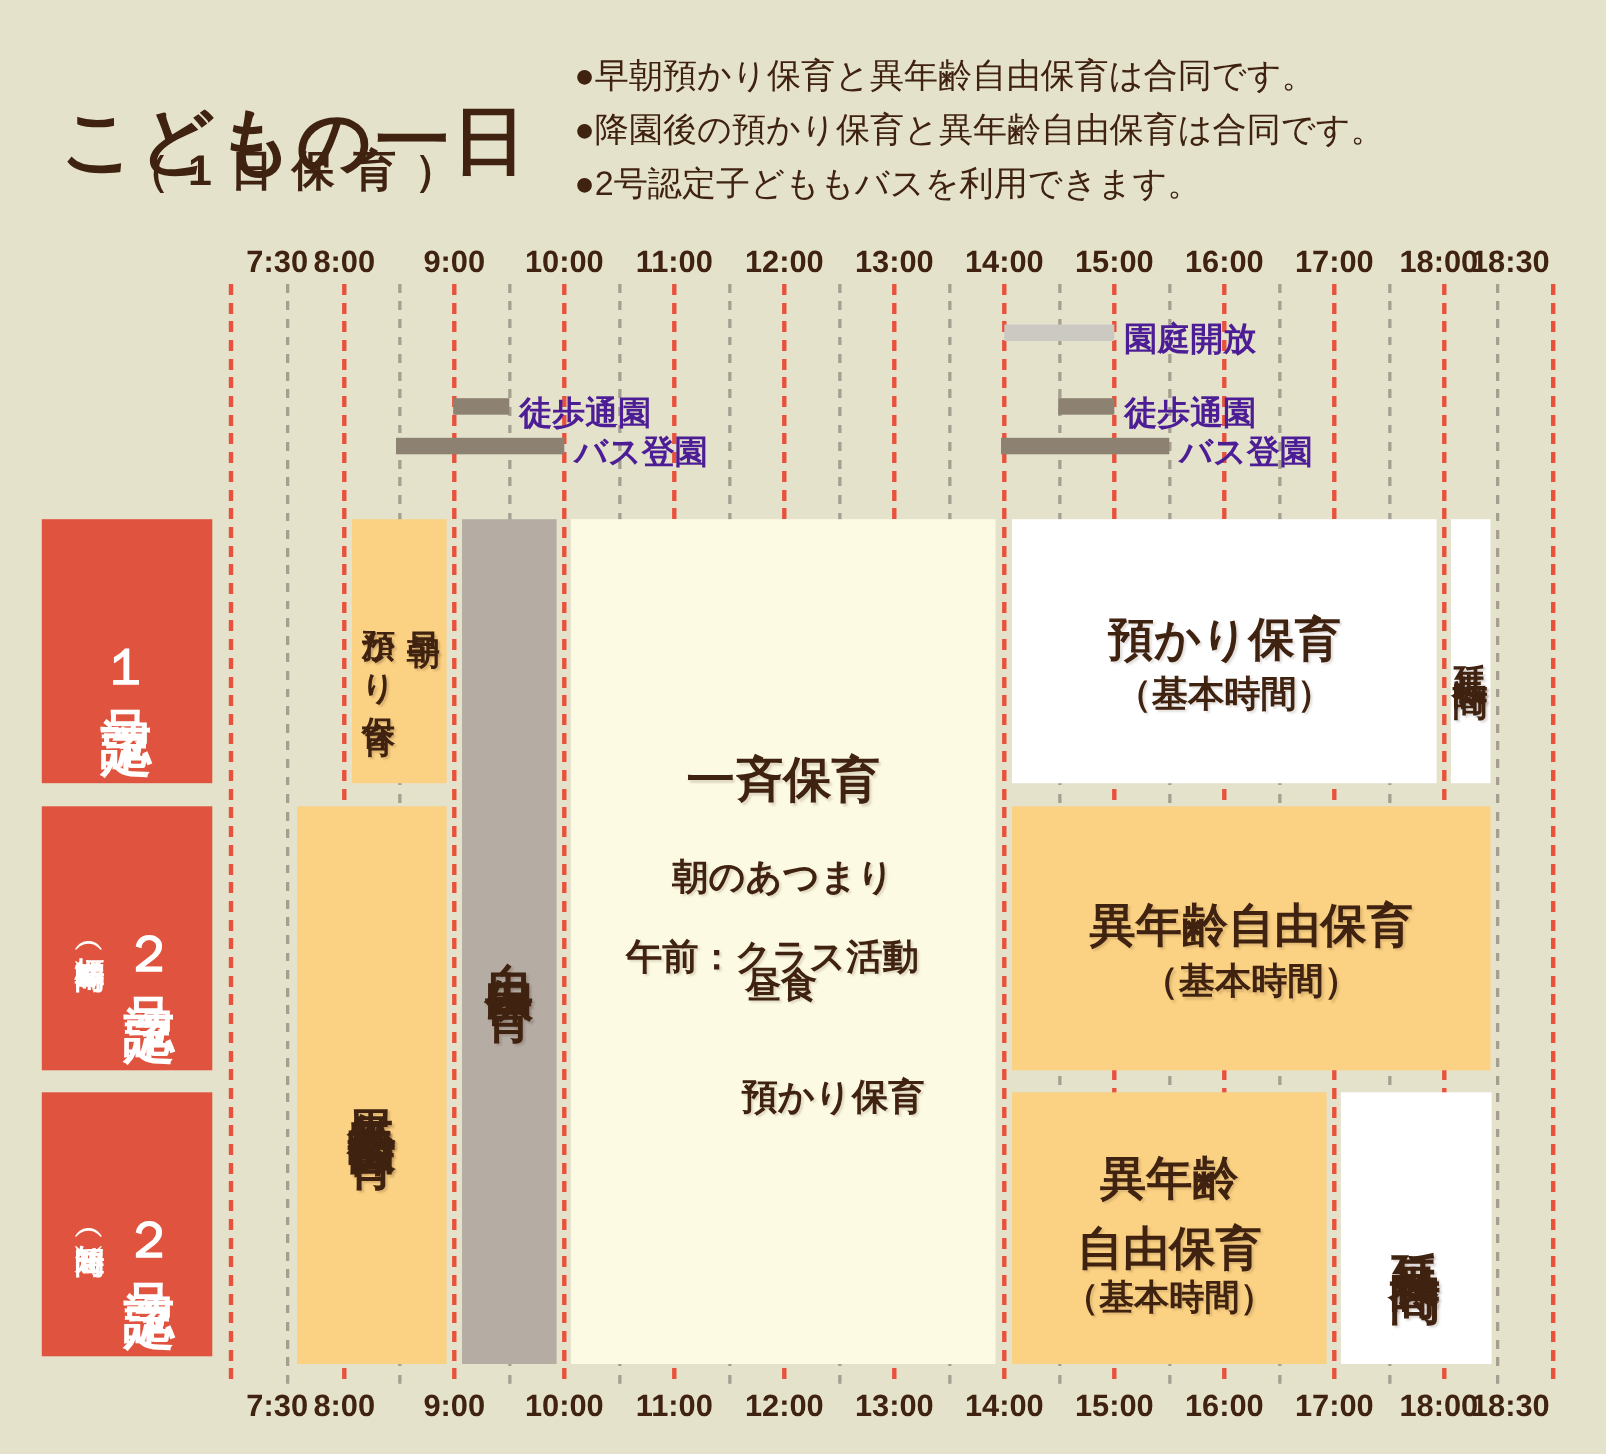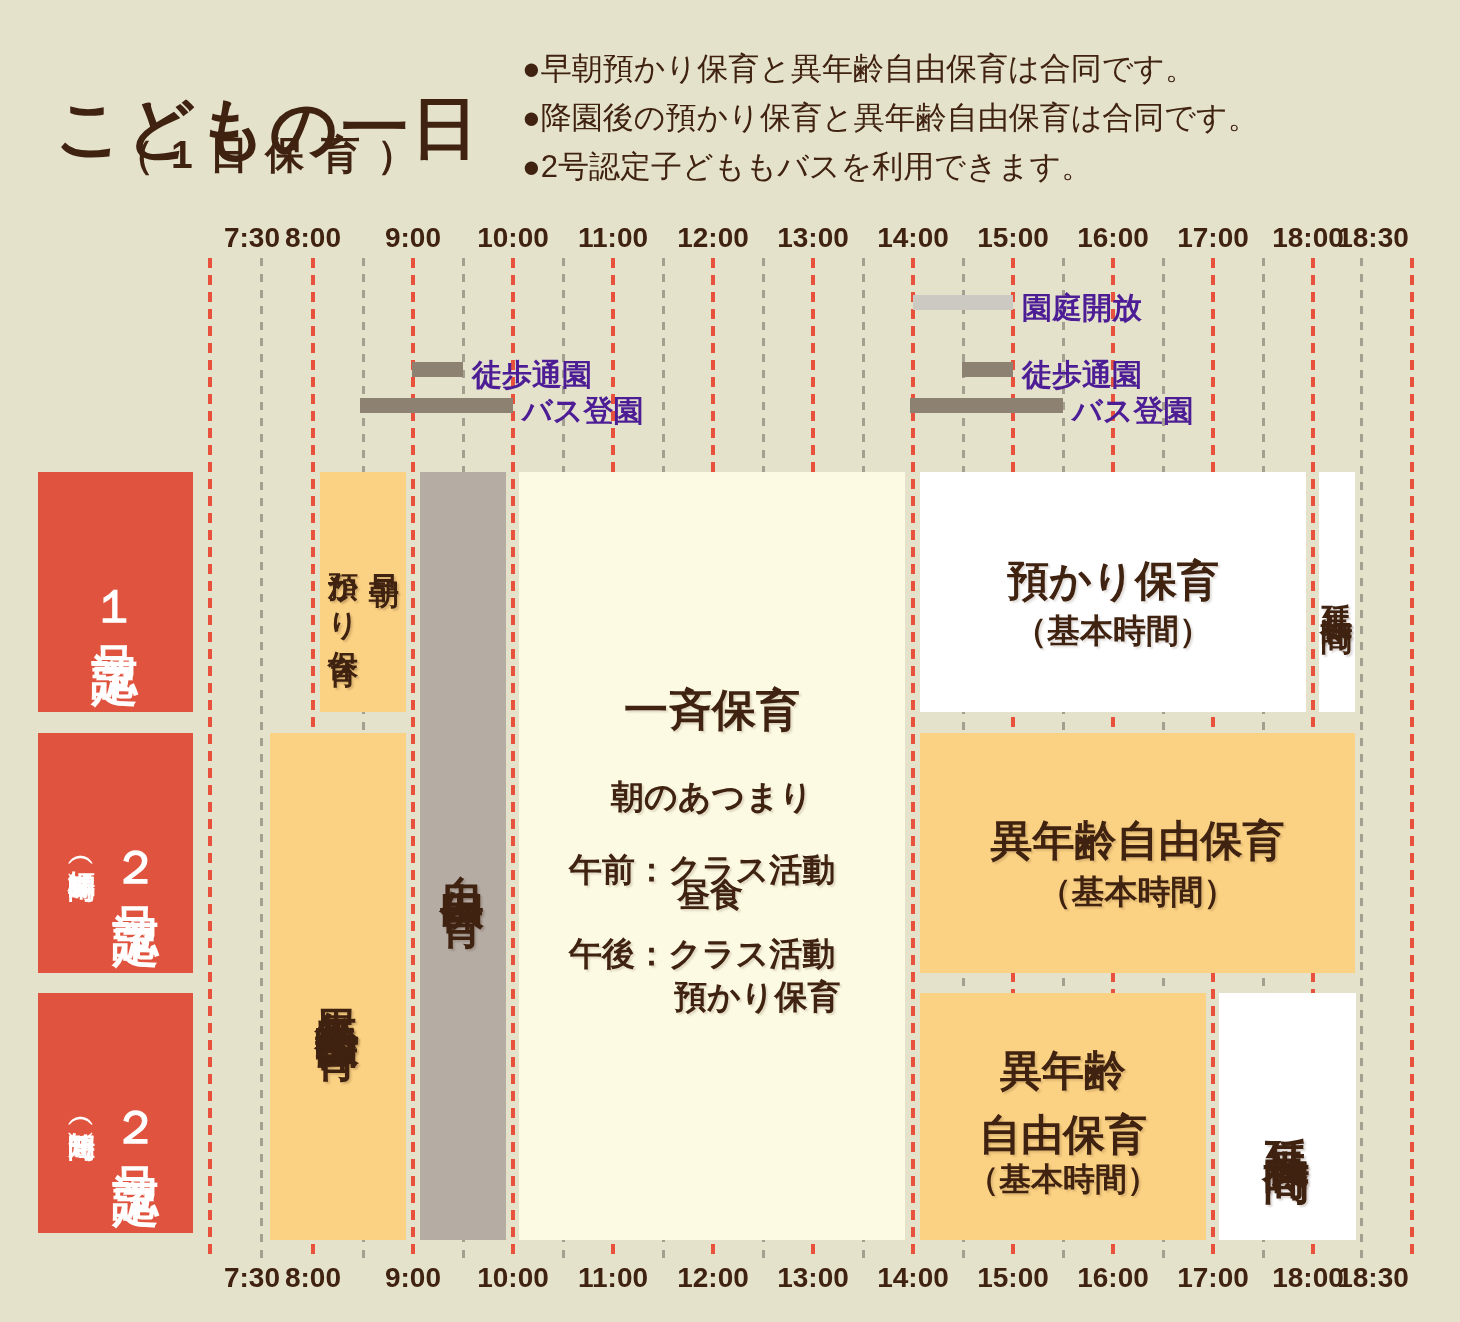--- a/index.html
+++ b/index.html
@@ -123,21 +123,20 @@
       <div class="blk" style="left: 420px; top: 472px; width: 86px; height: 768px; background: rgb(181, 172, 164);">
         <div class="vwrap">
           <span class="v" style="font-size: 44px; letter-spacing: 8px;">自由保育</span>
         </div>
       </div>
       <div class="blk" style="left: 519px; top: 472px; width: 386px; height: 768px; background: rgb(253, 250, 227);">
         <div class="bl c" style="top: 308px; font-size: 33px;">朝のあつまり</div>
         <div class="bl c" style="top: 216px; font-size: 44px;">一斉保育</div>
         <div class="bl" style="top: 365px; font-size: 33px; left: 50px; margin-top: 16px;">午前：クラス活動</div>
         <div class="bl" style="top: 406px; font-size: 33px; left: 158px;">昼食</div>
-        <div class="bl" style="top: 465px; font-size: 33px; left: 50px;">午後：クラス活動</div>
         <div class="bl" style="top: 508px; font-size: 33px; left: 155px;">預かり保育</div>
       </div>
       <div class="blk" style="left: 920px; top: 472px; width: 386px; height: 240px; background: rgb(255, 255, 255);">
         <div class="bl c" style="top: 88px; font-size: 42px;">預かり保育</div>
         <div class="bl c" style="top: 142px; font-size: 33px;">（基本時間）</div>
       </div>
       <div class="blk" style="left: 1319px; top: 472px; width: 36px; height: 240px; background: rgb(255, 255, 255);">
         <div class="vwrap">
           <span class="v" style="font-size: 32px; letter-spacing: 7px;">延長時間</span>
         </div>

